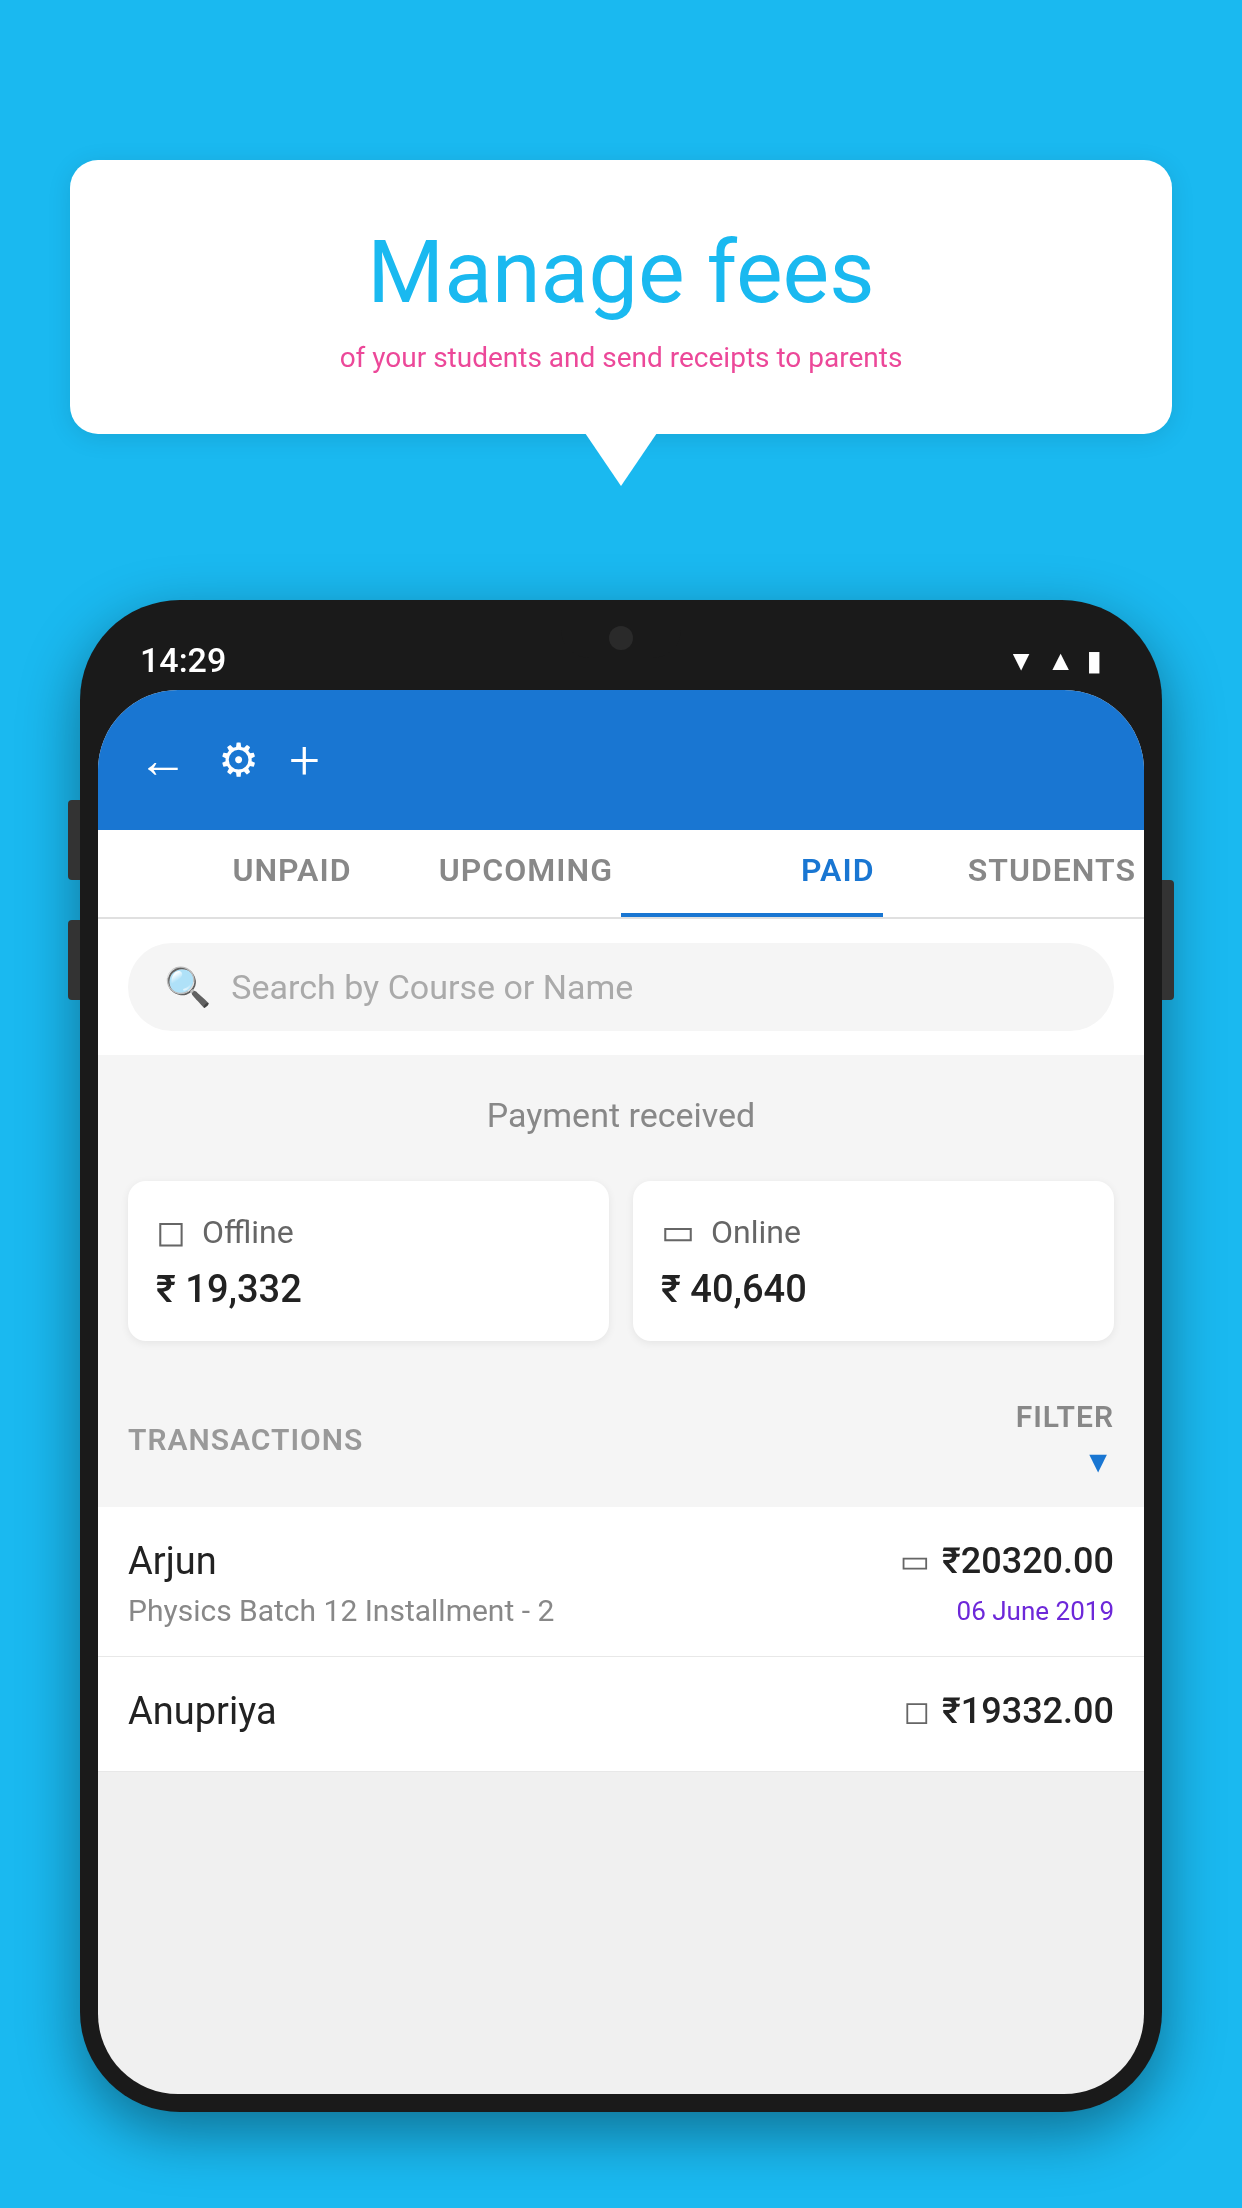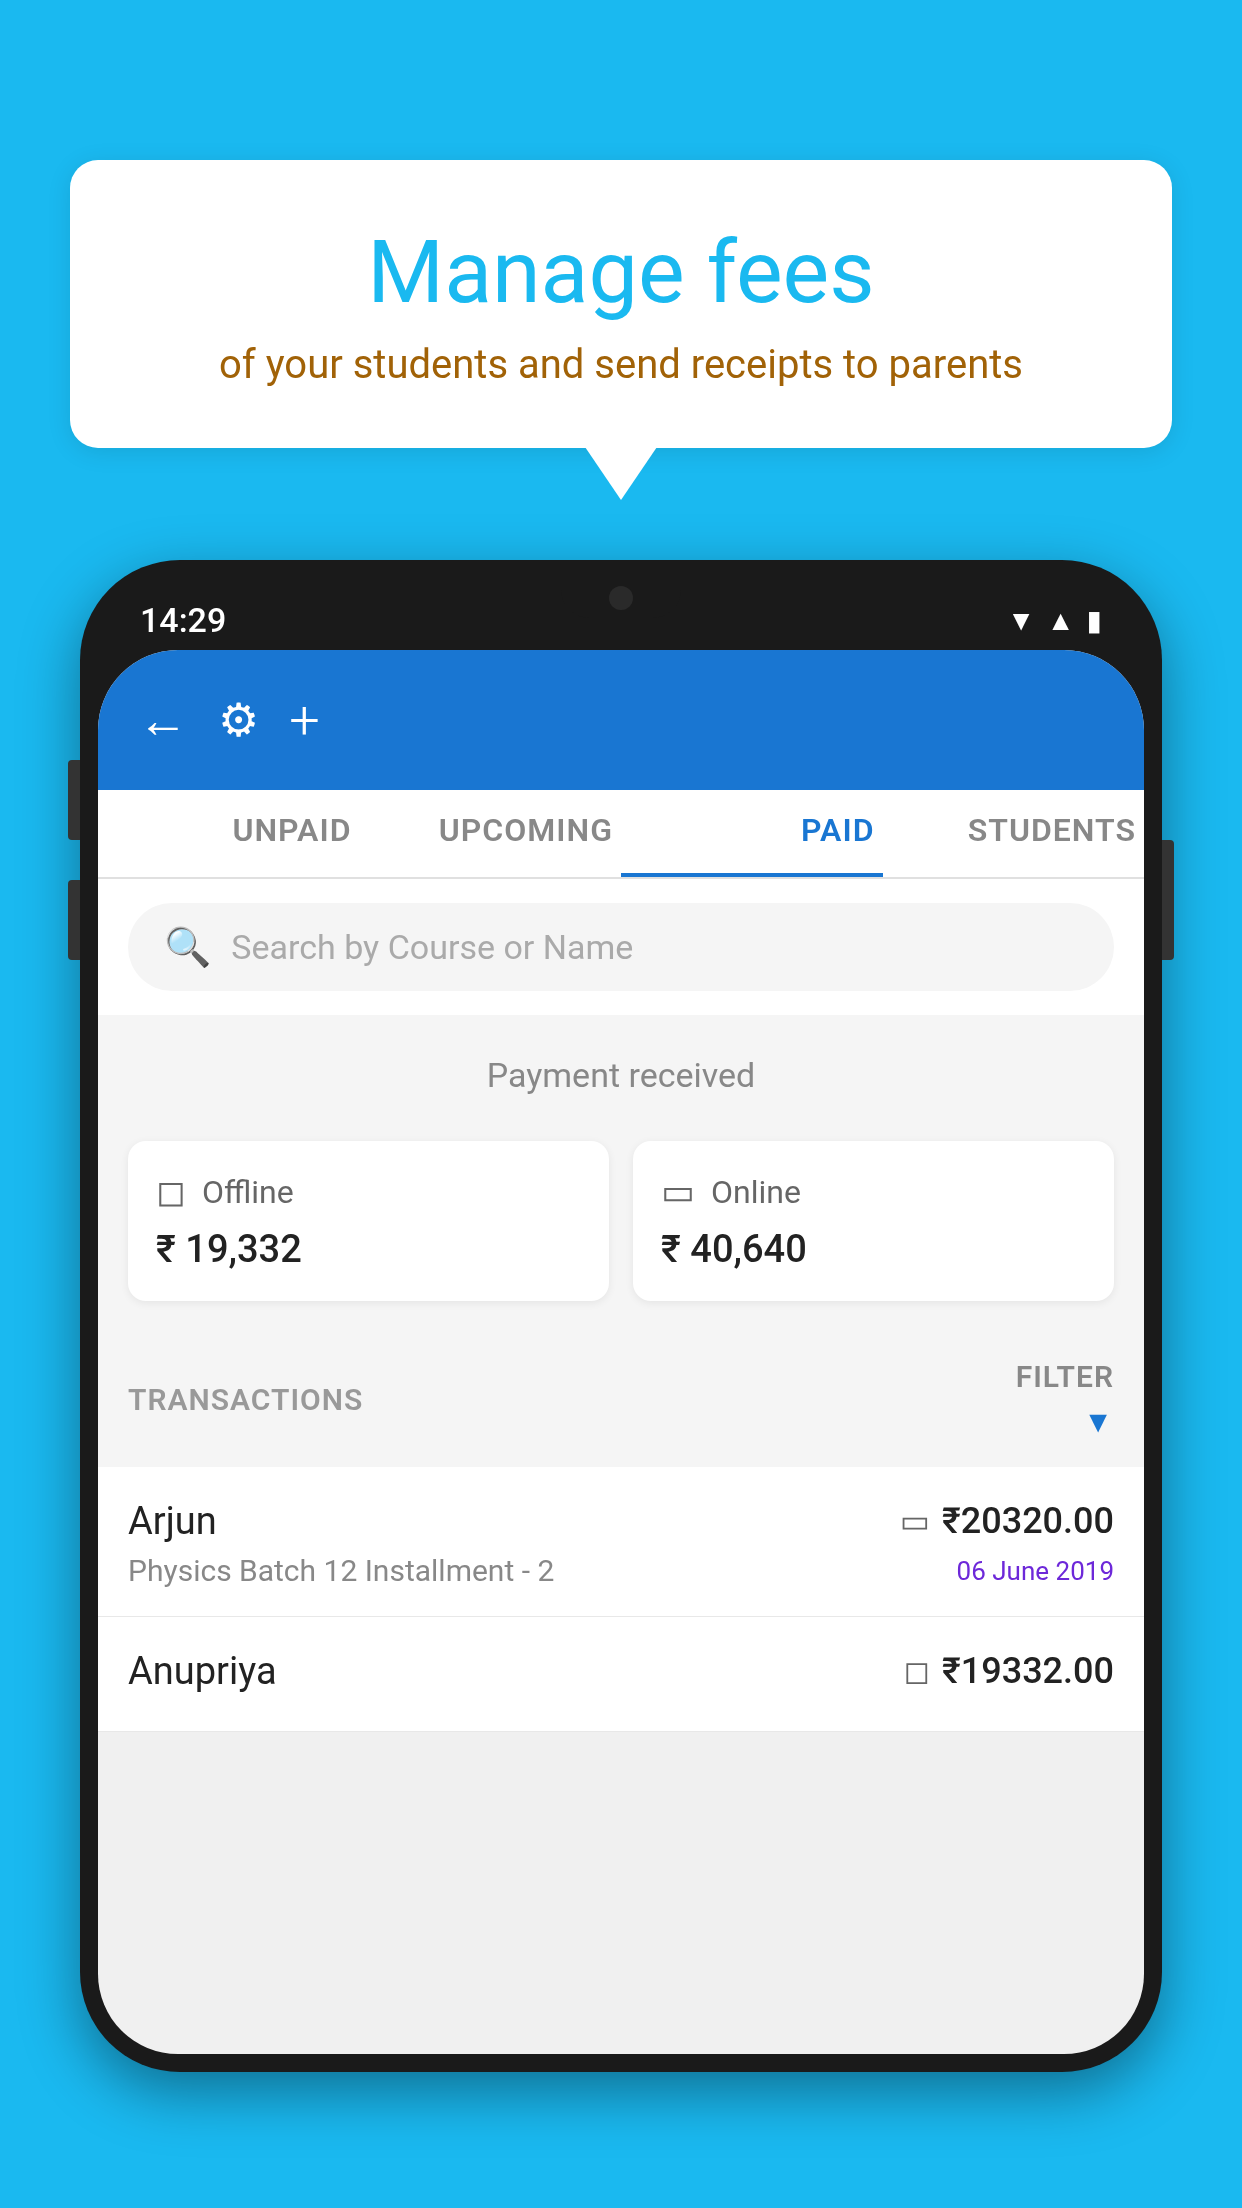--- a/index.html
+++ b/index.html
@@ -34,41 +34,42 @@
       border-right: 38px solid transparent;
       border-top: 56px solid white;
     }
     .speech-bubble-title {
       font-size: 88px;
       color: #1ab9f0;
       font-weight: 400;
       margin-bottom: 18px;
     }
     .speech-bubble-subtitle {
-      font-size: 40px;
-      color: #a16207;
+      font-size: 28px;
+      color: #ec4899;
       font-weight: 400;
     }
 
     
     .phone-wrap {
       position: absolute;
       top: 560px;
       left: 80px;
       right: 80px;
       bottom: 0;
     }
     .phone-outer {
       width: 100%;
       height: 1512px;
       background: #1a1a1a;
       border-radius: 100px;
       position: relative;
       padding: 18px 18px 18px 18px;
       box-shadow: 0 20px 60px rgba(0,0,0,0.4);
+      margin-top: 40px;
     }
 
     
     .phone-status-bar {
       position: absolute;
       top: 32px;
       left: 60px;
       right: 60px;
       height: 56px;
       display: flex;

